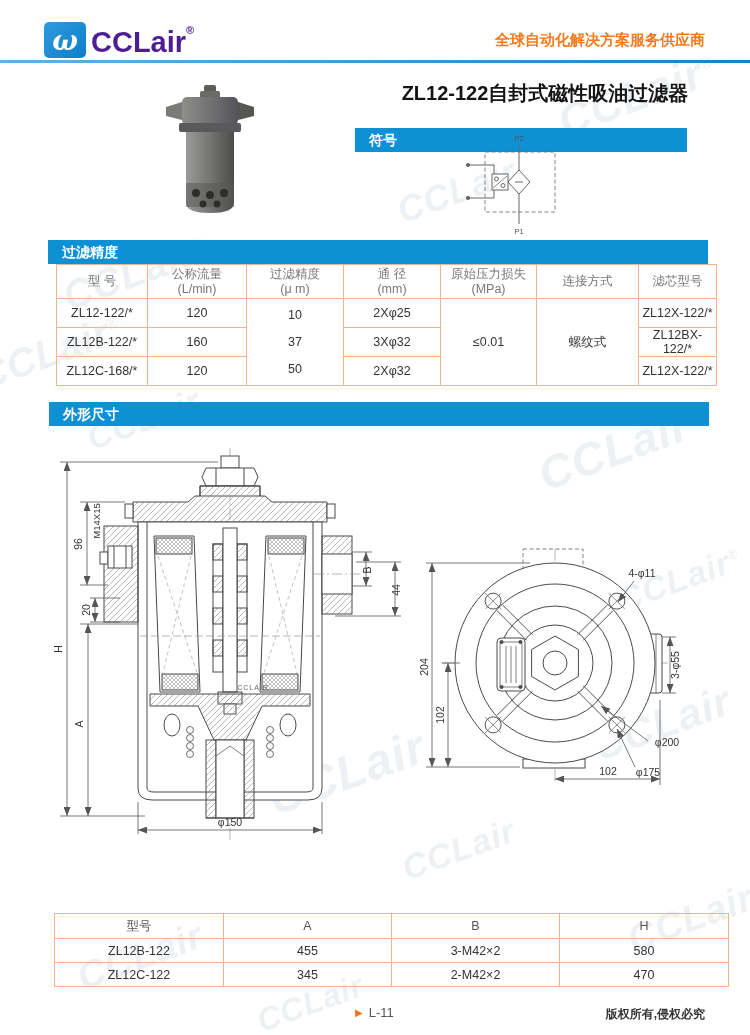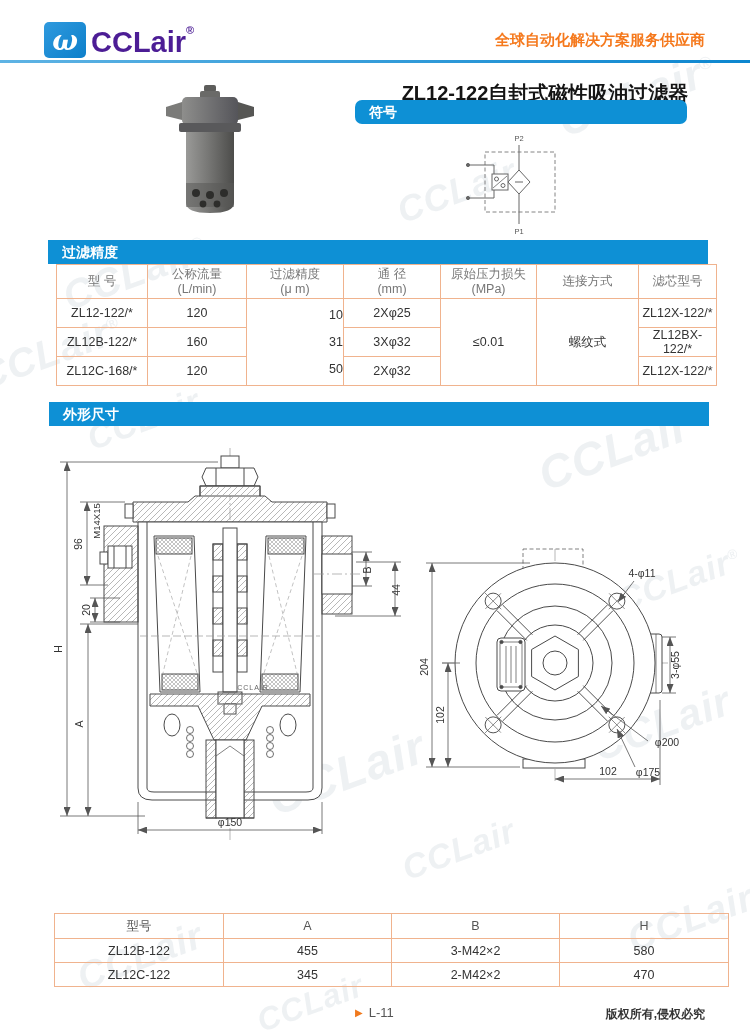--- a/index.html
+++ b/index.html
@@ -16,34 +16,34 @@
   .tagline{position:absolute;right:45px;top:31px;font-size:15px;font-weight:bold;color:#f5791d;}
   
   .wm{position:absolute;color:rgba(125,143,160,0.13);font-weight:bold;font-style:italic;
       transform:rotate(-20deg);white-space:nowrap;pointer-events:none;letter-spacing:1px;}
   .wm sup{font-size:40%;}
   
   .title{position:absolute;left:380px;top:80px;width:330px;text-align:center;
          font-size:20px;font-weight:bold;color:#141414;}
   .banner{position:absolute;height:24px;background:#0e90d5;color:#fff;font-size:14px;
           font-weight:bold;line-height:24px;padding-left:14px;box-sizing:border-box;}
-  .banner.sym{left:355px;top:100px;width:332px;border-radius:7px;}
+  .banner.sym{left:355px;top:128px;width:332px;}
   .banner.tech{left:48px;top:240px;width:660px;}
   .banner.dims{left:49px;top:402px;width:660px;}
   
   table.datatable{position:absolute;border-collapse:collapse;table-layout:fixed;background:transparent;margin-left:8px;}
   table.datatable td,table.datatable th{border:1px solid #f0b38e;font-size:12.5px;text-align:center;
         vertical-align:middle;padding:0;font-weight:normal;overflow:hidden;}
   table.tech{left:48px;top:264px;width:660px;}
   table.tech th{color:#777;height:33px;line-height:15px;}
   table.tech td{color:#333;height:28px;}
   table.dimtab{left:46px;top:913px;width:674px;}
   table.dimtab th{color:#555;height:24px;}
   table.dimtab td{color:#333;height:23px;}
-  .filtr-stack div{line-height:27px;text-align:right;}
+  .filtr-stack div{line-height:27px;}
   
   .footer-page{position:absolute;left:355px;top:1005px;font-size:13px;color:#555;display:flex;align-items:center;gap:6px;}
   .tri{color:#f0791e;font-size:10px;line-height:1;}
   .copyright{position:absolute;right:45px;top:1006px;font-size:12px;font-weight:bold;color:#333;}
   
   svg text{font-family:"Liberation Sans","DejaVu Sans",sans-serif;}
   .abs{position:absolute;}
 </style>
 </head>
 <body>
@@ -166,21 +166,21 @@
       <th>
             <div>滤芯型号</div>
             <div></div>
           </th>
     </tr>
     <tr>
       <td>ZL12-122/*</td>
       <td>120</td>
       <td rowspan="3" class="filtr-stack">
         <div>10</div>
-        <div>31</div>
+        <div>37</div>
         <div>50</div>
       </td>
       <td>2Xφ25</td>
       <td rowspan="3">≤0.01</td>
       <td rowspan="3">螺纹式</td>
       <td>ZL12X-122/*</td>
     </tr>
     <tr>
       <td>ZL12B-122/*</td>
       <td>160</td>

